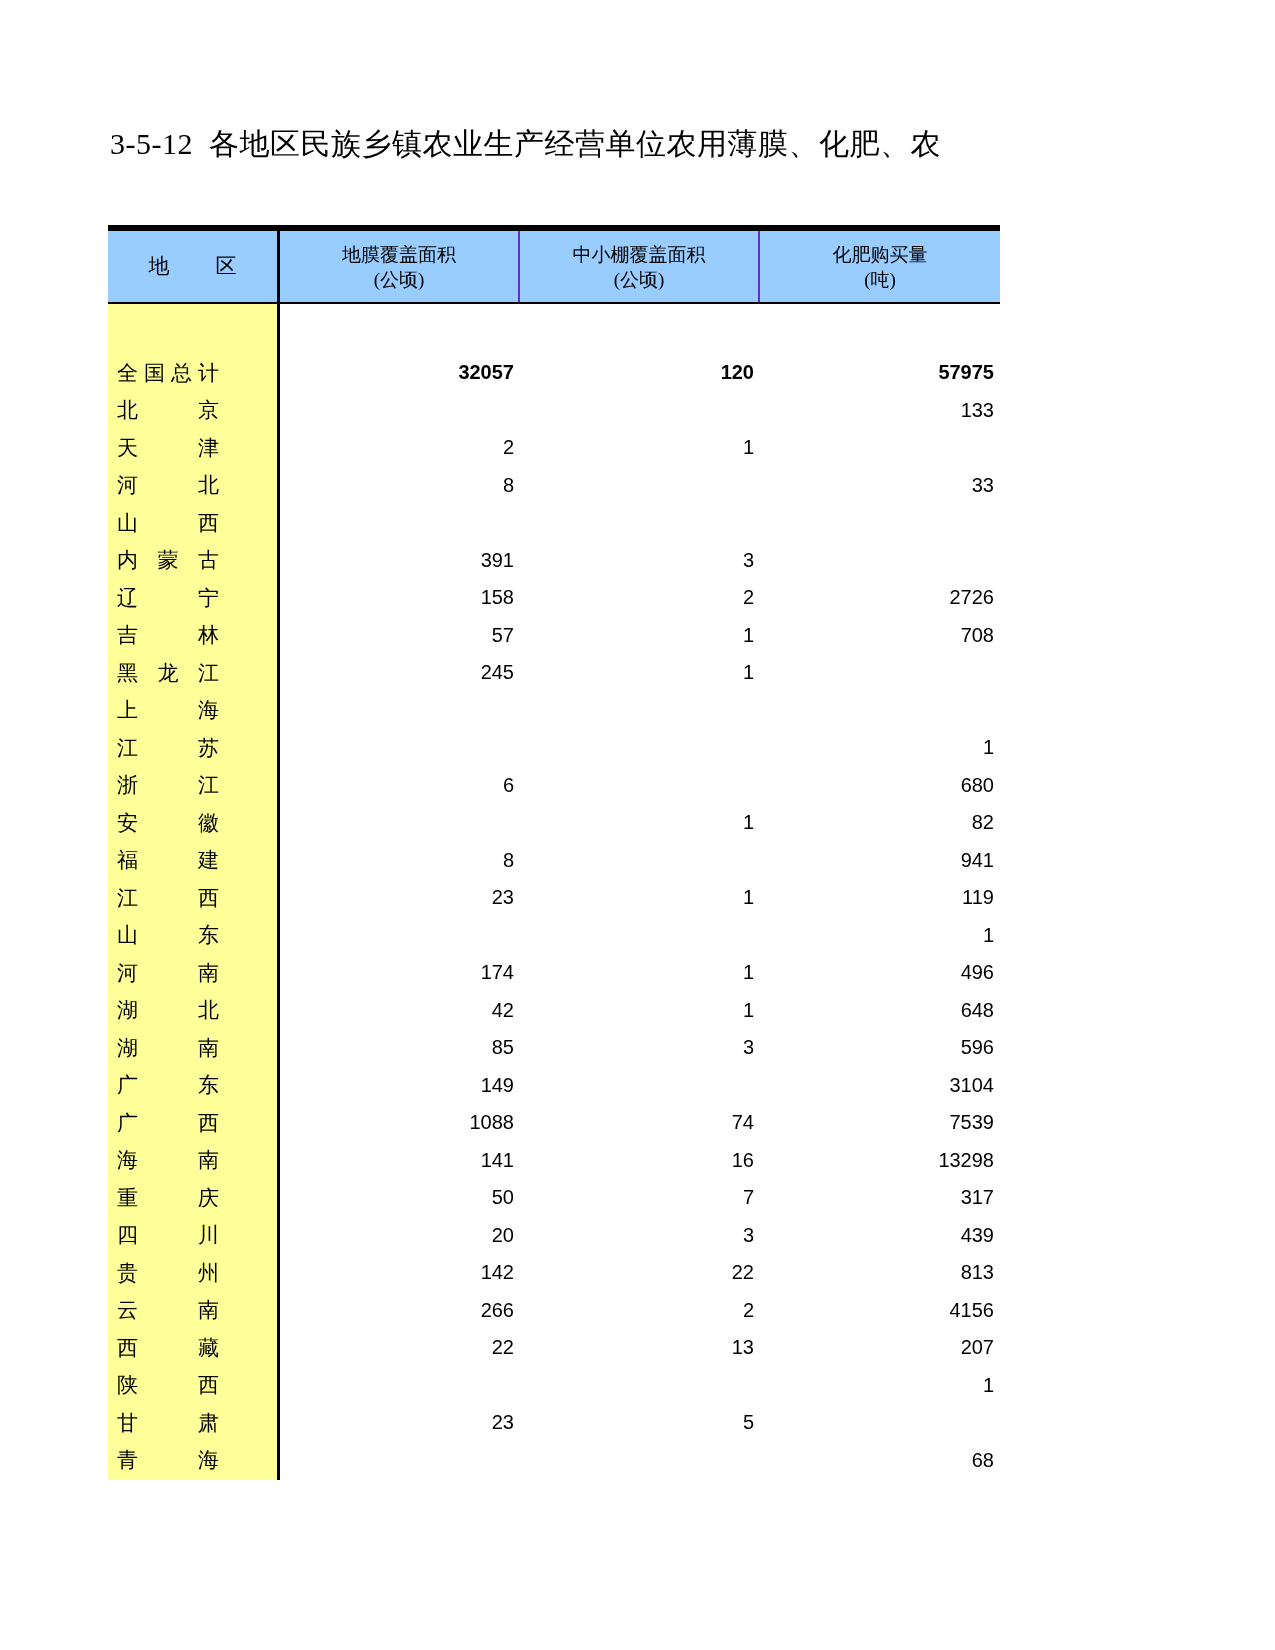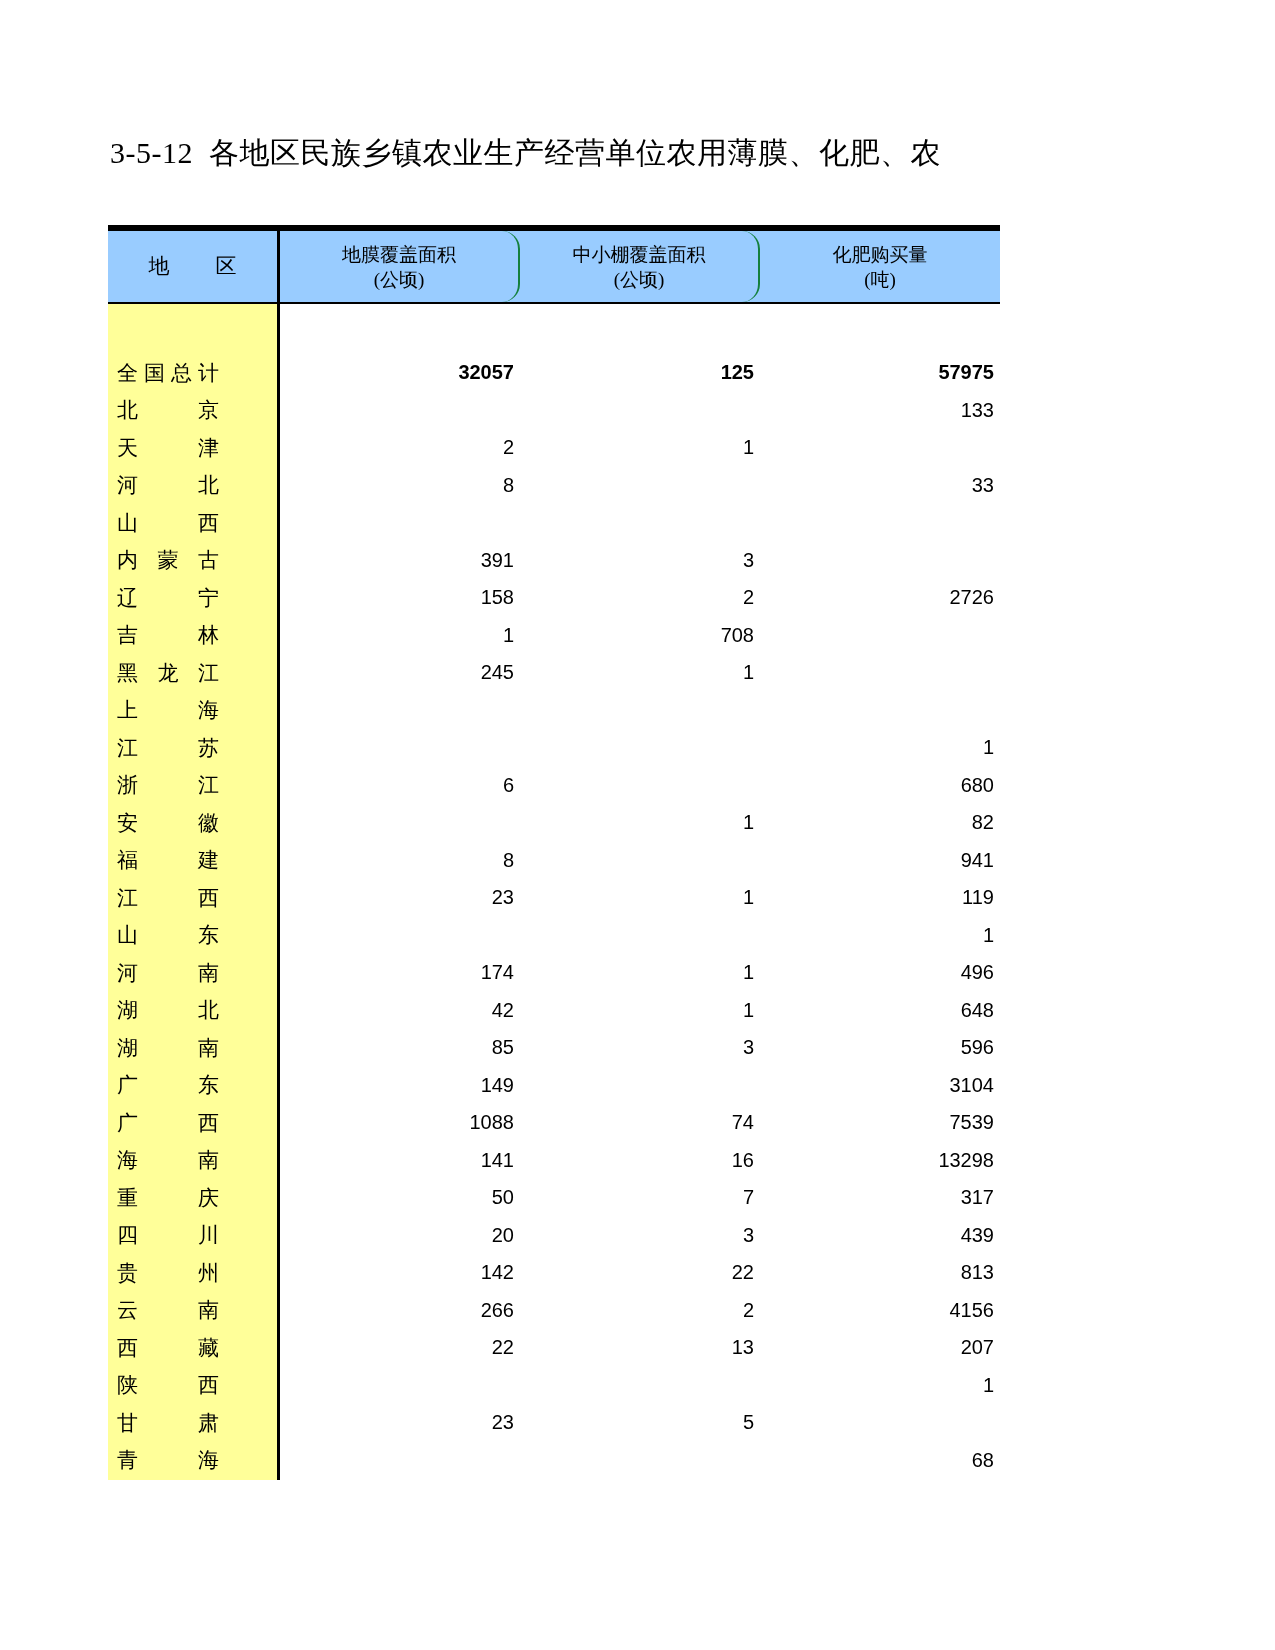--- a/index.html
+++ b/index.html
@@ -1,26 +1,26 @@
 <!DOCTYPE html>
 <html><head>
 <meta charset="utf-8">
 <style>
   html,body{margin:0;padding:0;background:#ffffff;}
   .page{position:relative;width:1275px;height:1650px;background:#ffffff;overflow:hidden;
         font-family:"Liberation Serif","DejaVu Serif",serif;color:#000;}
-  .title{position:absolute;left:110px;top:133px;width:890px;height:50px;overflow:hidden;
+  .title{position:absolute;left:110px;top:124px;width:890px;height:50px;overflow:hidden;
          white-space:pre;font-size:30px;letter-spacing:0.5px;}
   .table{position:absolute;left:108px;top:225px;width:892px;}
   .thead{display:flex;background:#99CCFF;border-top:6px solid #000;border-bottom:2px solid #000;
          height:71px;box-sizing:content-box;}
   .th{box-sizing:border-box;display:flex;flex-direction:column;justify-content:center;
       align-items:center;font-size:19px;line-height:25px;text-align:center;}
   .th.c1{border-right:3px solid #000;}
-  .th.c2,.th.c3{border-right:2px solid #15803d;border-radius:18px;}
+  .th.c2,.th.c3{border-right:2px solid #6d28d9;}
   .c1{width:172px;}
   .c2,.c3,.c4{width:240px;}
   .tbody{position:relative;height:1176px;}
   .col1-bg{position:absolute;left:0;top:0;width:169px;height:100%;
            background:#FFFF99;border-right:3px solid #000;}
   .spacer{position:relative;height:50px;}
   .row{position:relative;display:flex;height:37.5px;align-items:center;}
   .cell{box-sizing:border-box;height:100%;display:flex;align-items:center;}
   .cell.c1{padding-left:9px;}
   .spread{display:flex;justify-content:space-between;width:102px;font-size:21px;}
@@ -66,21 +66,21 @@
     <div class="row">
           <div class="cell c1">
             <div class="spread">
               <span>全</span>
               <span>国</span>
               <span>总</span>
               <span>计</span>
             </div>
           </div>
           <div class="cell num c2 bold">32057</div>
-          <div class="cell num c3 bold">125</div>
+          <div class="cell num c3 bold">120</div>
           <div class="cell num c4 bold">57975</div>
         </div>
         <div class="row">
           <div class="cell c1">
             <div class="spread">
               <span>北</span>
               <span>京</span>
             </div>
           </div>
           <div class="cell num c2"></div>
@@ -141,20 +141,21 @@
           <div class="cell num c3">2</div>
           <div class="cell num c4">2726</div>
         </div>
         <div class="row">
           <div class="cell c1">
             <div class="spread">
               <span>吉</span>
               <span>林</span>
             </div>
           </div>
+          <div class="cell num c2">57</div>
           <div class="cell num c3">1</div>
           <div class="cell num c4">708</div>
         </div>
         <div class="row">
           <div class="cell c1">
             <div class="spread">
               <span>黑</span>
               <span>龙</span>
               <span>江</span>
             </div>

